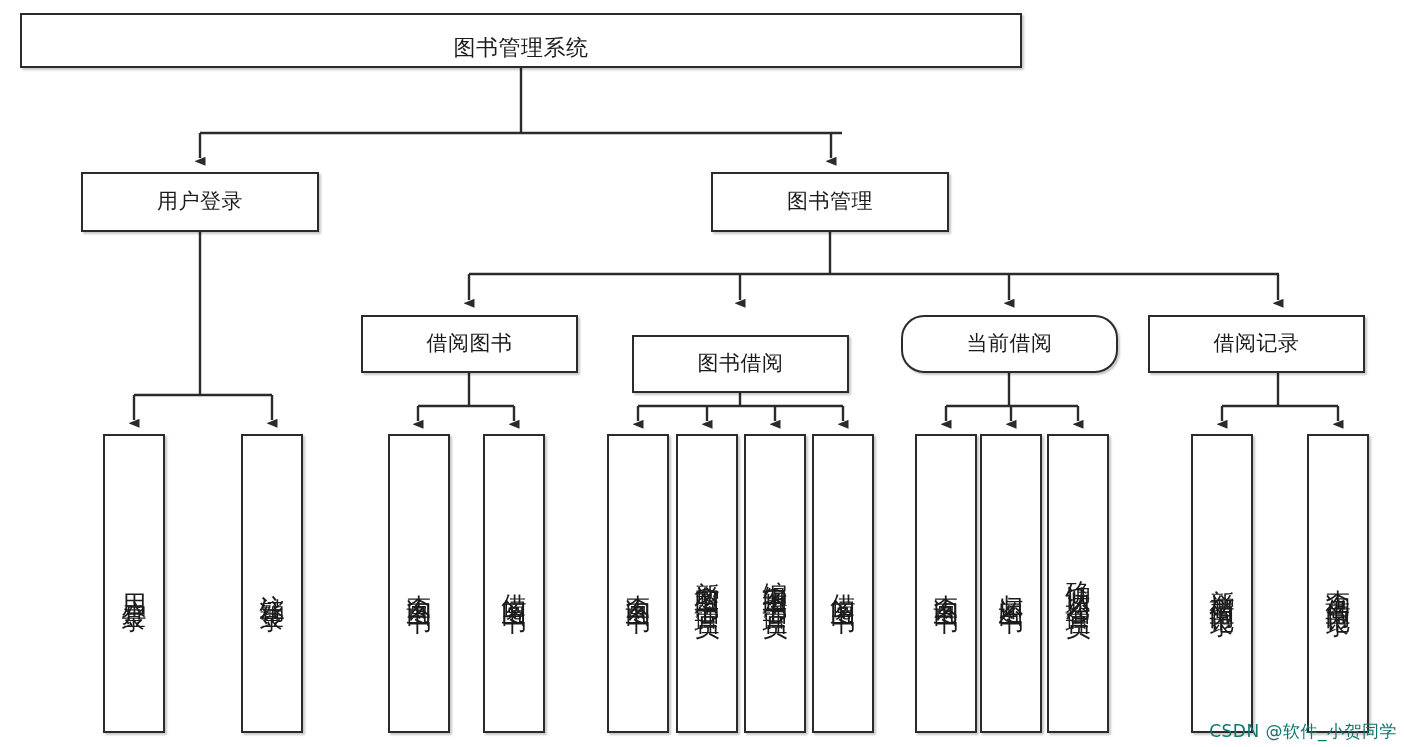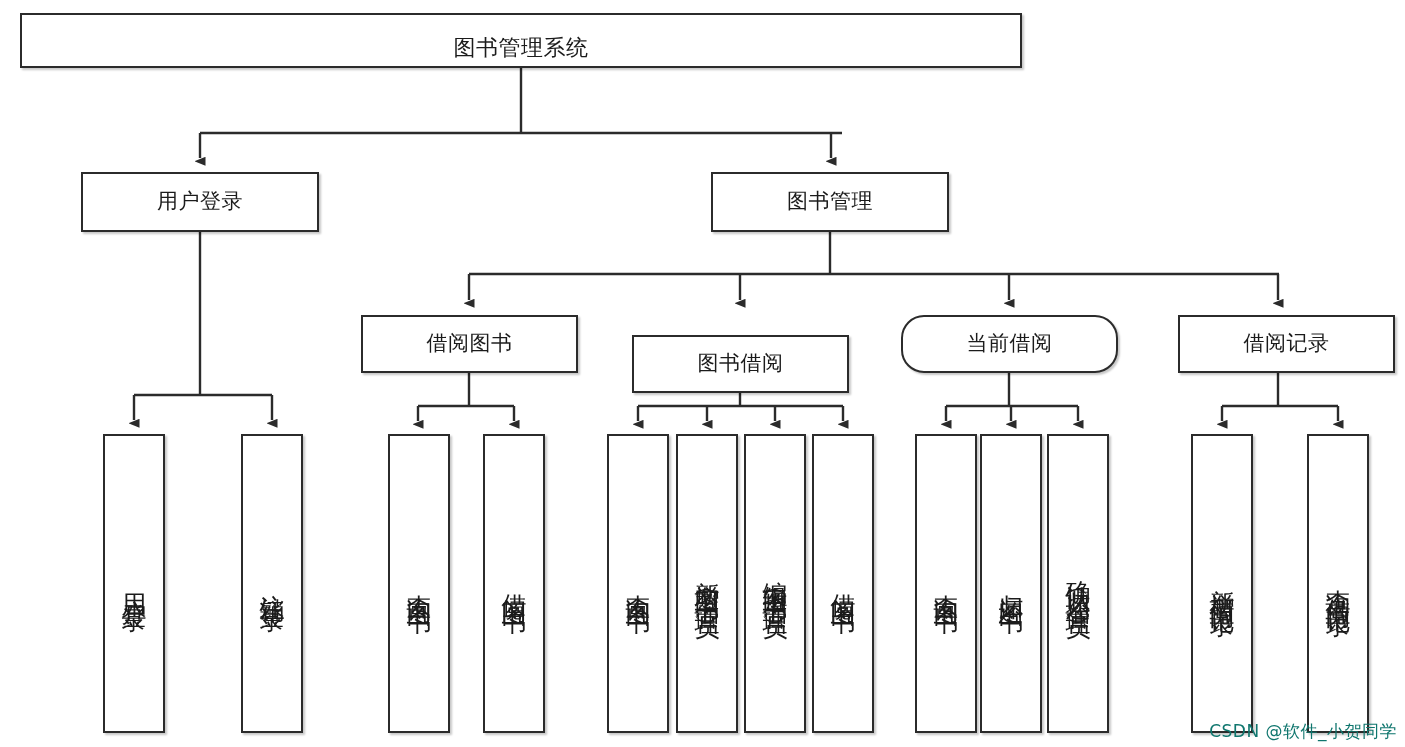--- a/index.html
+++ b/index.html
@@ -149,21 +149,21 @@
   </div>
 
   <div class="node horiz" style="left:632px; top:315px; width:217px; height:58px;margin-top:20px;">
     <span class="label">图书借阅</span>
   </div>
 
   <div class="node horiz" style="left:901px; top:315px; width:217px; height:58px;border-radius:23px;">
     <span class="label">当前借阅</span>
   </div>
 
-  <div class="node horiz" style="left:1178px; top:315px; width:217px; height:58px;">
+  <div class="node horiz" style="left:1148px; top:315px; width:217px; height:58px;">
     <span class="label">借阅记录</span>
   </div>
 
   <div class="node vert" style="left:103px; top:434px; width:62px; height:299px;">
     <span class="label">用户登录</span>
   </div>
 
   <div class="node vert" style="left:241px; top:434px; width:62px; height:299px;">
     <span class="label">注销登录</span>
   </div>

